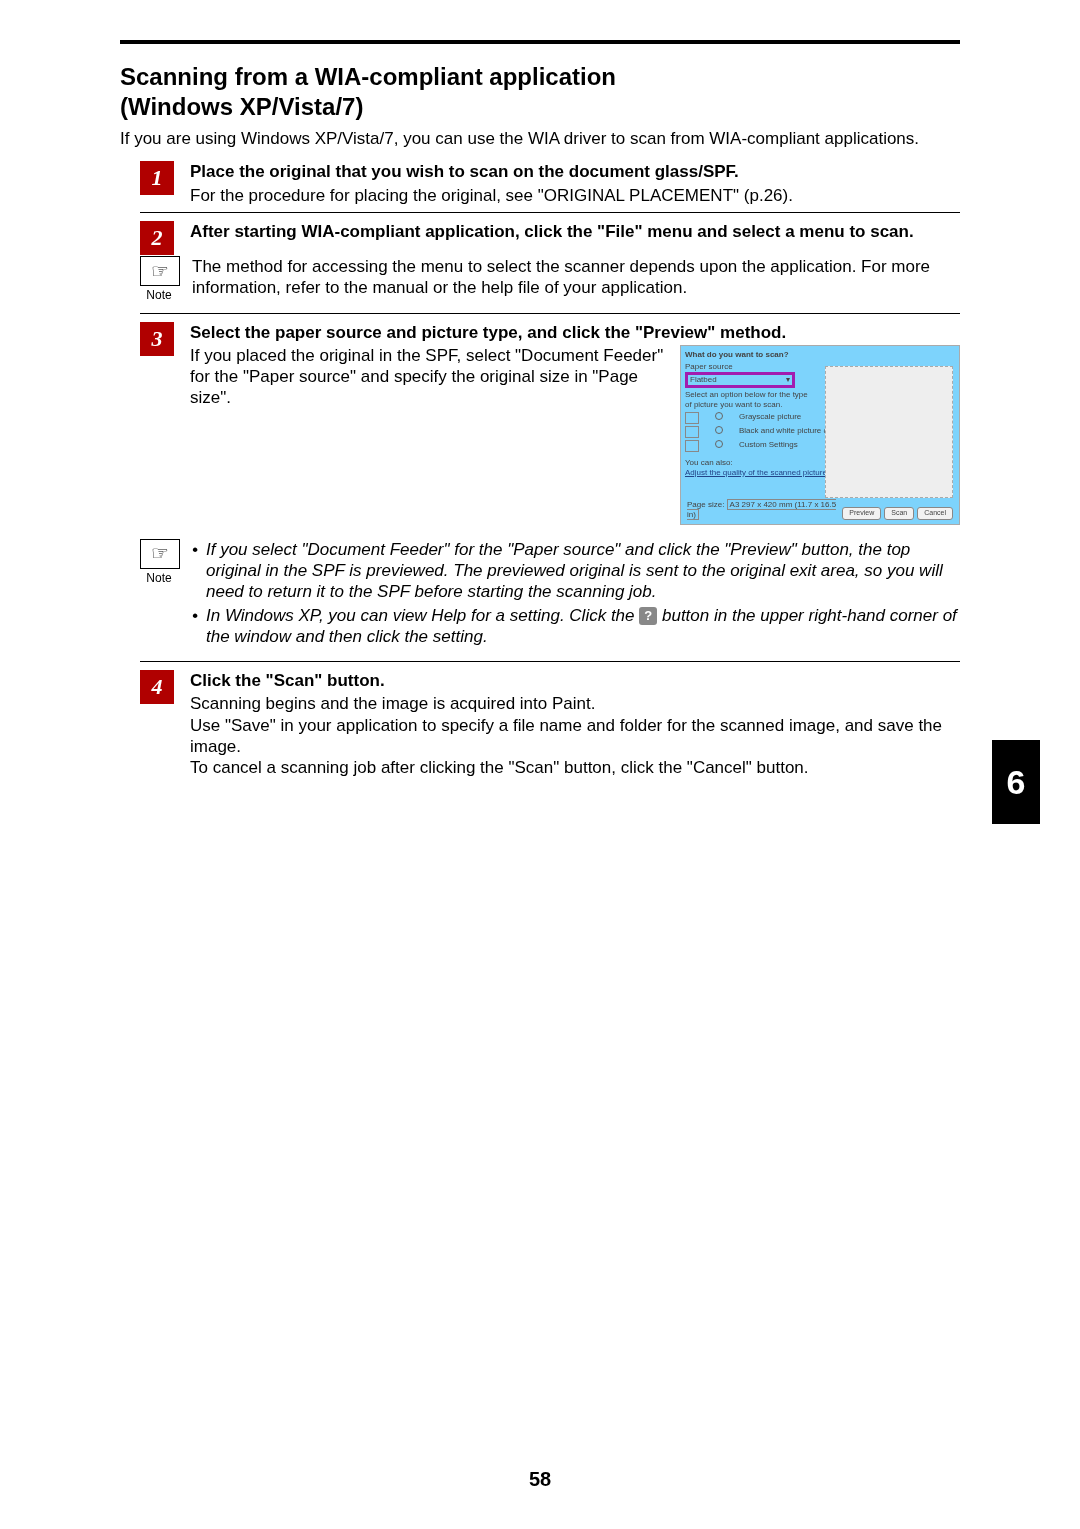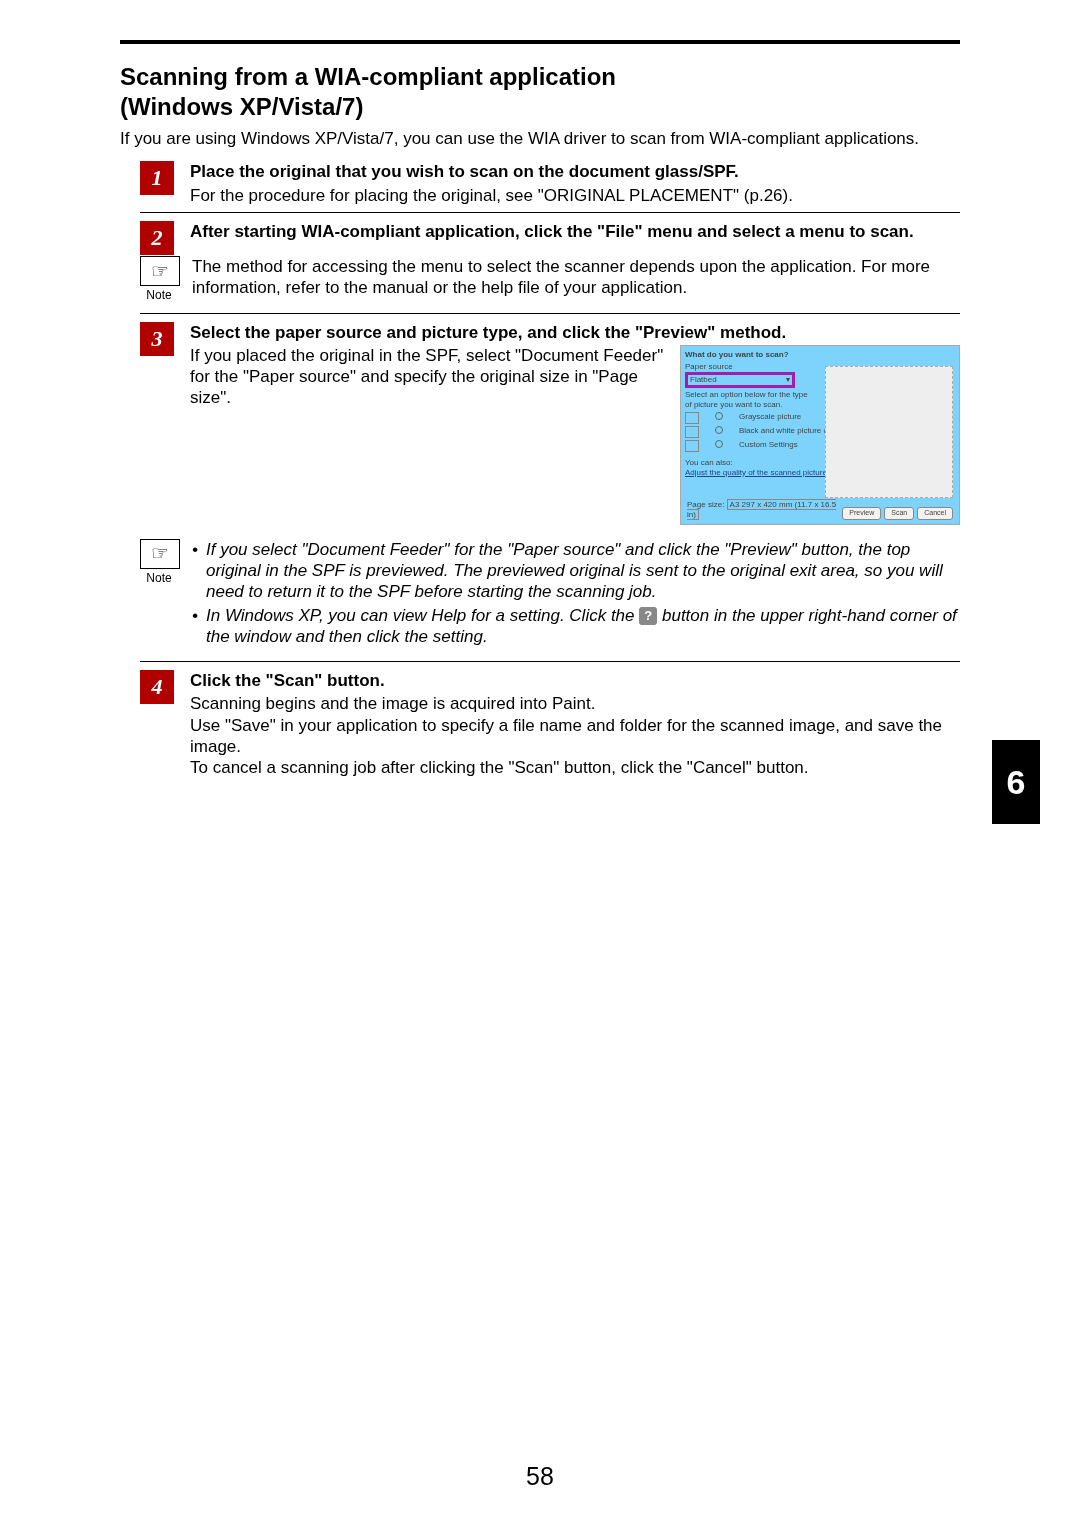--- a/index.html
+++ b/index.html
@@ -168,22 +168,22 @@
     background: #000;
     color: #fff;
     font-size: 34px;
     font-weight: bold;
     display: flex;
     align-items: center;
     justify-content: center;
   }
   .page-num {
     text-align: center;
-    font-weight: normal;
-    font-size: 25px;
+    font-weight: bold;
+    font-size: 20px;
     position: absolute;
     bottom: 28px;
     left: 0; right: 0;
   }
   .opt-row { margin: 2px 0; display:flex; gap:16px; }
   .opt-ic { width:12px; height:10px; border:1px solid #888; display:inline-block; }
   .radio { width:6px; height:6px; border:1px solid #666; border-radius:50%; display:inline-block; }
 </style>
 </head>
 <body>

